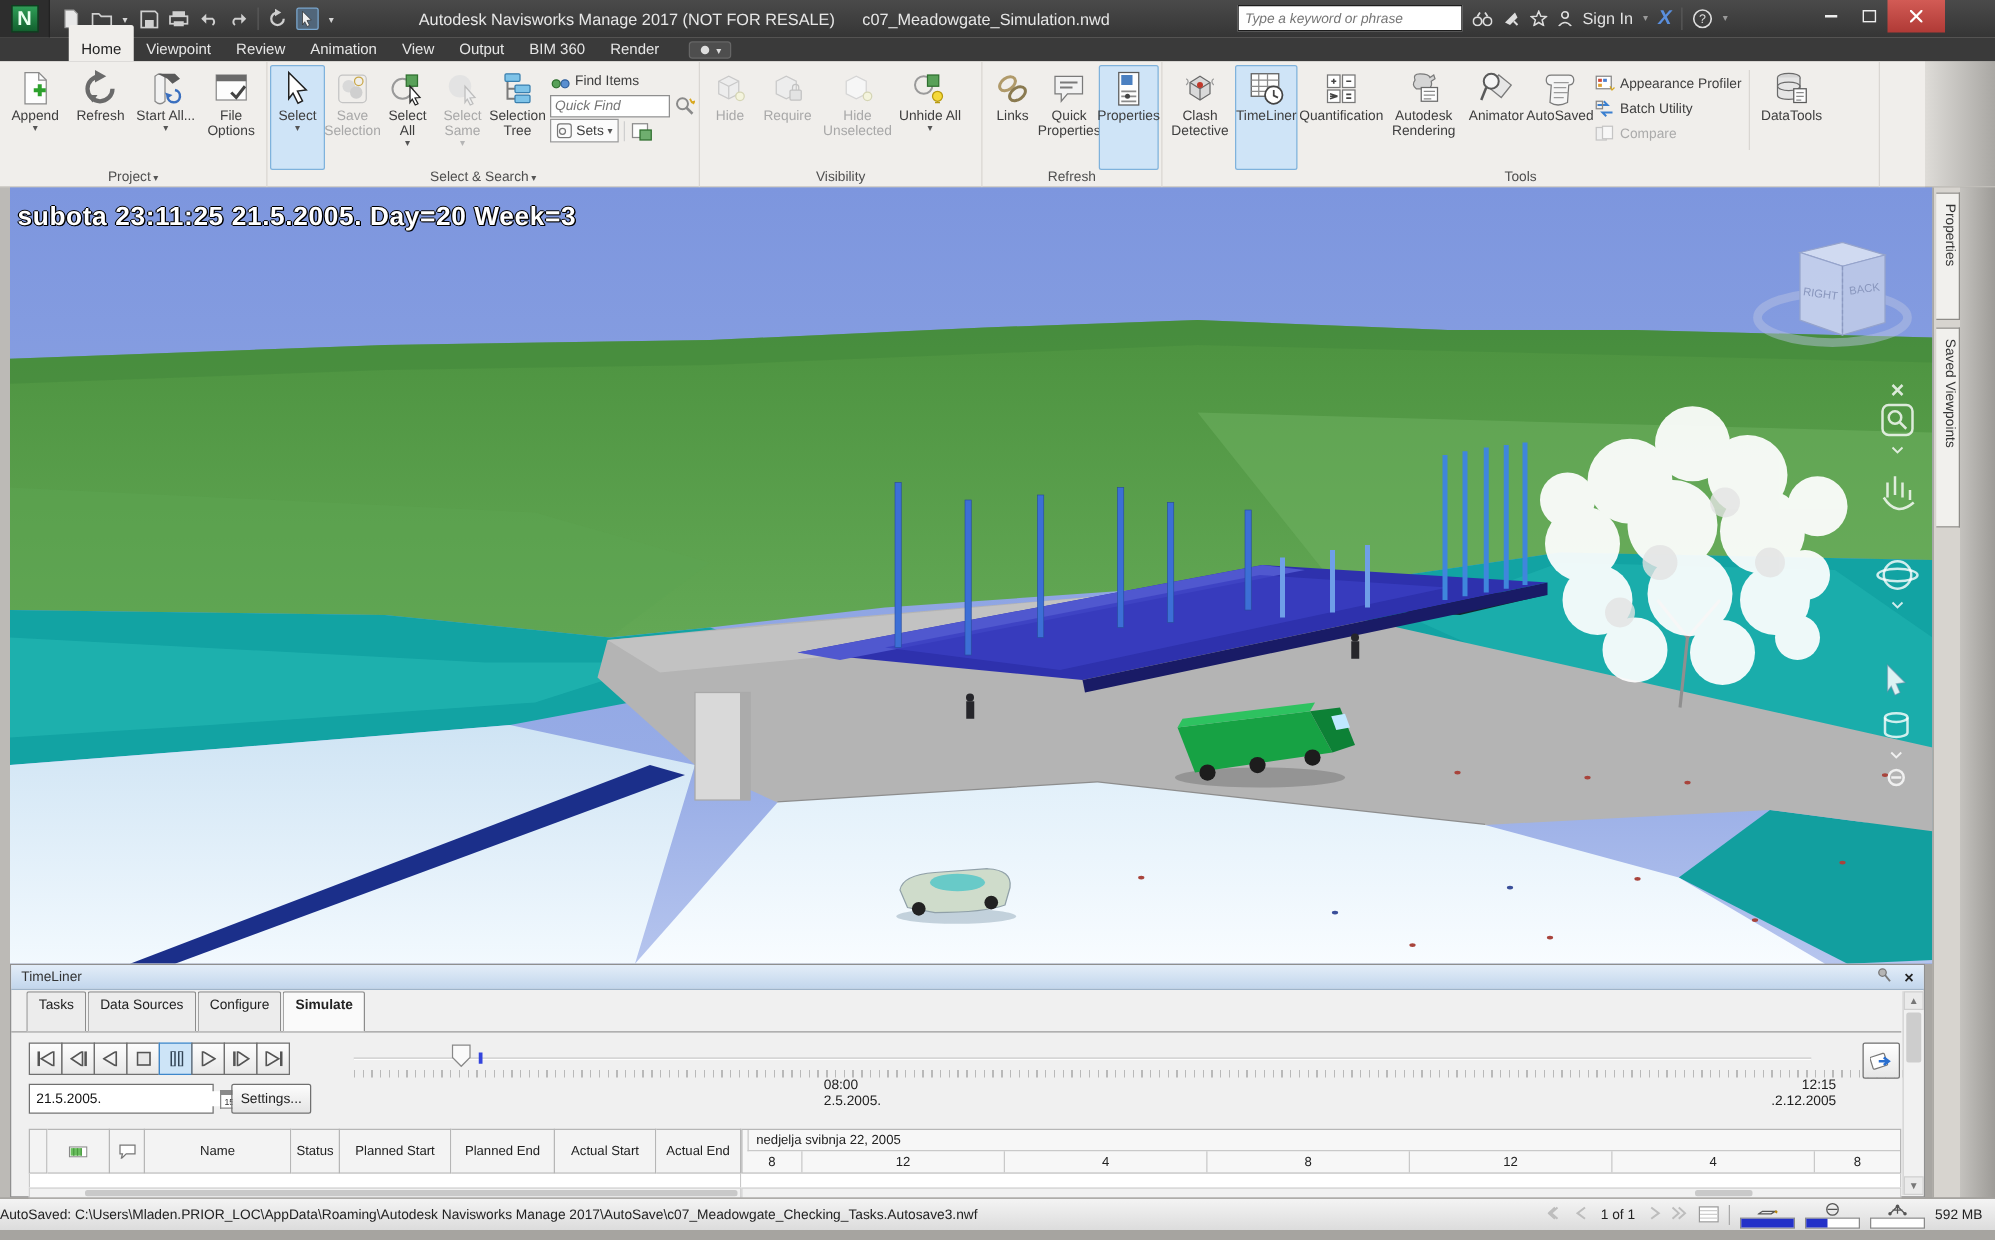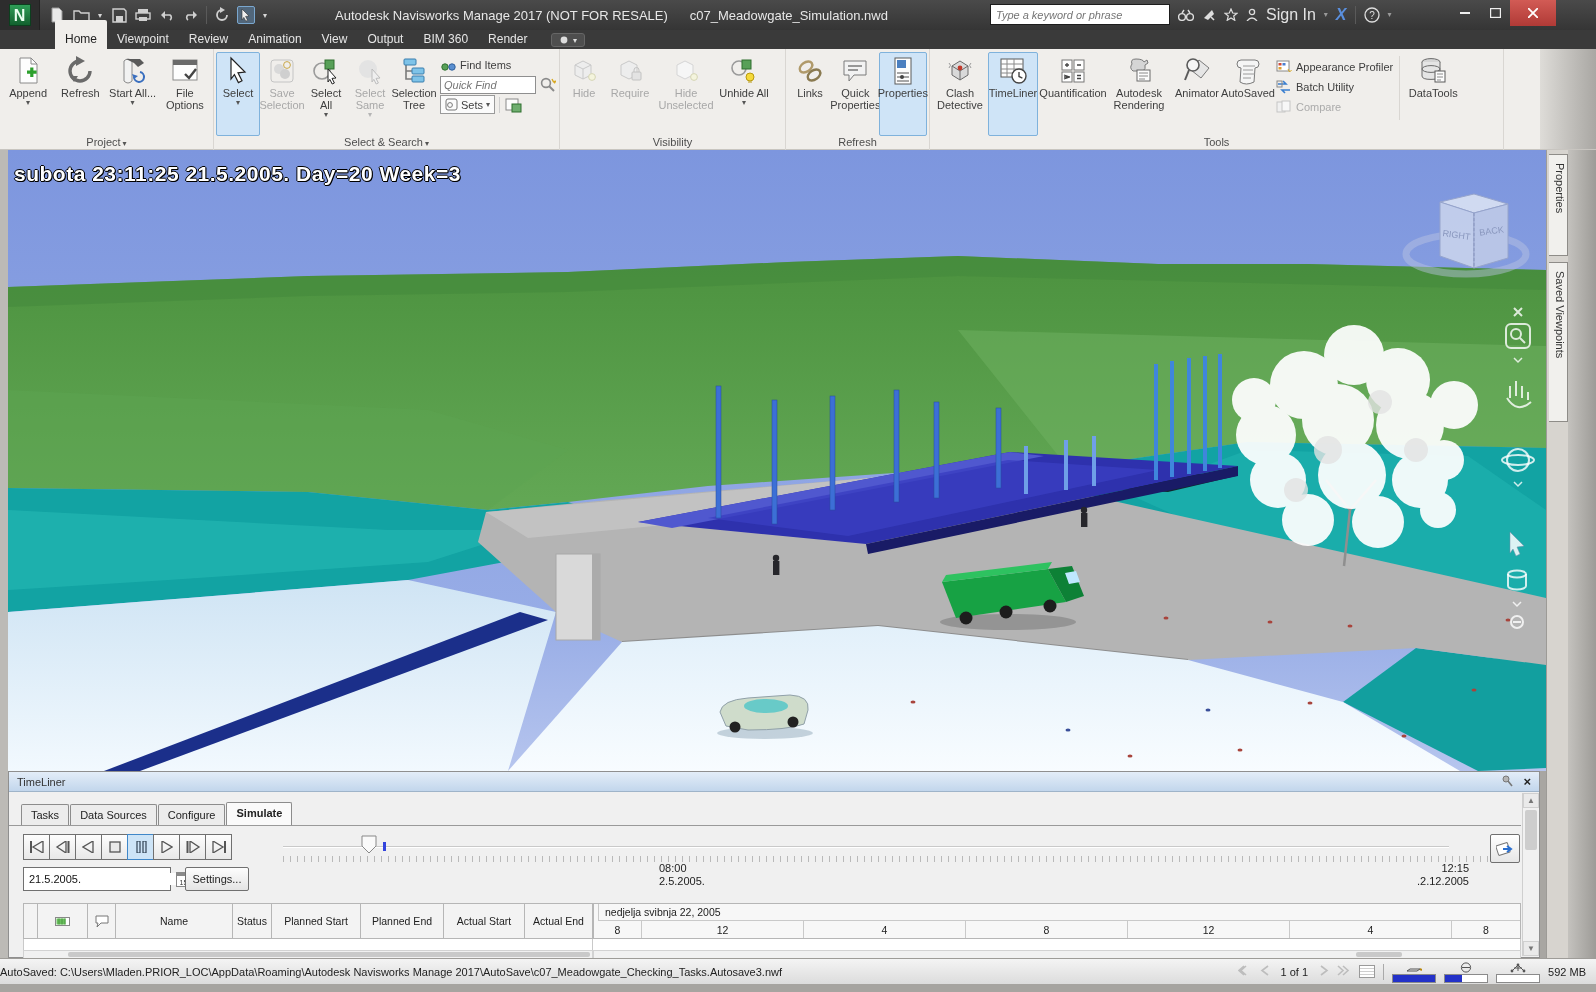--- a/index.html
+++ b/index.html
@@ -53,21 +53,21 @@
   #overlay-text { position:absolute; left:6px; top:12px; font-weight:bold; font-size:21px; color:#fff;
     text-shadow:-1px 0 0 #000, 1px 0 0 #000, 0 -1px 0 #000, 0 1px 0 #000, 1px 1px 0 #000; letter-spacing:.5px; }
   #leftborder { position:absolute; left:0; top:150px; width:8px; height:834px; background:#bcbab6; }
   #dockstrip { position:absolute; left:1546px; top:150px; width:22px; height:808px; background:#d7d4cf; border-left:1px solid #9d9b97; }
   .vtab { position:absolute; left:2px; width:19px; background:#f1f0ed; border:1px solid #8e8c88; border-left:none; writing-mode:vertical-rl; font-size:11px; color:#333; padding:8px 1px; text-align:left; }
   #rightfill { position:absolute; left:1568px; top:150px; width:28px; height:808px; background:linear-gradient(90deg,#c4c2be,#9d9b97); }
   
   #timeliner { position:absolute; left:8px; top:771px; width:1532px; height:187px; background:#f0f0f0; border:1px solid #8f8f8f; }
   .tl-title { position:absolute; left:0; top:0; right:0; height:20px; background:linear-gradient(#e3edf8,#c2d6ec); border-bottom:1px solid #9fb4c9; font-size:11px; color:#333; display:flex; align-items:center; padding:0 8px; }
   .tl-title .sp { flex:1; }
-  .tl-tabs { position:absolute; left:0; top:21px; right:18px; height:33px; border-bottom:1px solid #9a9a9a; display:flex; align-items:flex-end; padding-left:12px; }
+  .tl-tabs { position:absolute; left:0; top:21px; right:18px; height:33px; border-bottom:1px solid #9a9a9a; display:flex; padding-left:12px; }
   .tl-tab { border:1px solid #8c8c8c; border-bottom:none; background:#ececec; padding:4px 9px; font-size:11px; color:#222; margin-right:1px; border-radius:2px 2px 0 0; }
   .tl-tab.active { background:#fafafa; padding-bottom:6px; font-weight:bold; }
   .pb { position:absolute; left:14px; top:62px; display:flex; }
   .pbtn { width:27px; height:26px; border:1px solid #707070; background:linear-gradient(#fdfdfd,#e8e8e8); margin-right:-1px; display:flex; align-items:center; justify-content:center; }
   .pbtn.active { background:#cde4f7; border-color:#3f87c9; }
   .slider-track { position:absolute; left:274px; top:74px; width:1166px; height:2px; background:#c9c9c9; border-bottom:1px solid #fff; }
   .slider-thumb { position:absolute; left:352px; top:63px; }
   .slider-mark { position:absolute; left:374px; top:70px; width:3px; height:9px; background:#3344dd; }
   .ruler { position:absolute; left:274px; top:84px; width:1240px; height:6px;
     background:repeating-linear-gradient(90deg,#b9b9b9 0 1px,transparent 1px 7px); }
@@ -188,21 +188,21 @@
         <svg width="14" height="13">
           <path d="M7 1 L8.7 5 L13 5.3 L9.7 8 L10.8 12.3 L7 10 L3.2 12.3 L4.3 8 L1 5.3 L5.3 5z" fill="none" stroke="#ddd" stroke-width="1.2"></path>
         </svg>
       </span>
     <span class="tico">
         <svg width="12" height="13">
           <circle cx="6" cy="4" r="2.6" fill="none" stroke="#ddd" stroke-width="1.3"></circle>
           <path d="M1 13 Q6 7 11 13" fill="none" stroke="#ddd" stroke-width="1.3"></path>
         </svg>
       </span>
-    <span class="tico" style="font-size:16px;">Sign In</span>
+    <span class="tico" style="font-size:13px;">Sign In</span>
     <span class="tico" style="font-size:8px;color:#999;">▾</span>
     <span class="tico" style="color:#5a8fdd;font-weight:bold;font-size:16px;font-style:italic;">X</span>
     <span class="qsep"></span>
     <span class="tico">
         <svg width="16" height="16">
           <circle cx="8" cy="8" r="7" fill="none" stroke="#ddd" stroke-width="1.3"></circle>
           <text x="8" y="11.5" font-size="10" fill="#ddd" text-anchor="middle" font-family="Liberation Sans">?</text>
         </svg>
       </span>
     <span class="tico" style="font-size:8px;color:#999;">▾</span>

